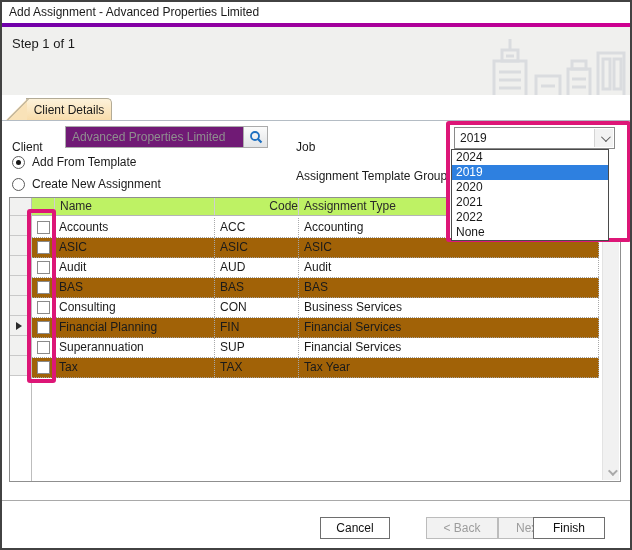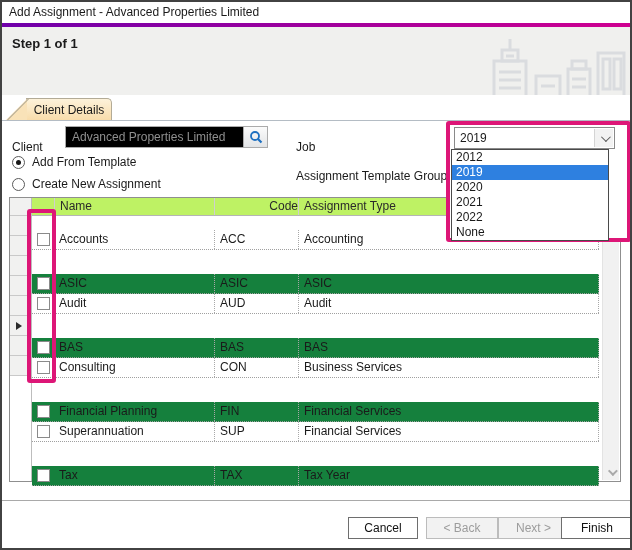--- a/index.html
+++ b/index.html
@@ -3,52 +3,52 @@
 <meta charset="utf-8">
 <style>
   * { box-sizing: border-box; margin: 0; padding: 0; }
   body { background: #fff; font-family: "Liberation Sans", sans-serif; }
   .dialog { position: relative; width: 632px; height: 550px; border: 2px solid #424242; background: #fff; overflow: hidden; font-size: 12px; color: #1a1a1a; }
 
   .titlebar { position: absolute; left: 0; top: 0; right: 0; height: 21px; background: #fff; line-height: 21px; padding-left: 7px; font-size: 12px; color: #1a1a1a; }
   .gradient-line { position: absolute; left: 0; top: 21px; right: 0; height: 4px; background: linear-gradient(to right, #6f00aa, #cf0090); }
 
   .header { position: absolute; left: 0; top: 25px; right: 0; height: 68px; background: #f0f0ee; overflow: hidden; }
-  .header-title { position: absolute; left: 10px; top: 9px; font-size: 13px; font-weight: bold; display: flex; gap: 16px; }
+  .header-title { position: absolute; left: 10px; top: 9px; font-size: 13px; font-weight: normal; display: flex; gap: 16px; }
   .header-desc { position: absolute; left: 10px; top: 32px; font-size: 11.5px; line-height: 14px; }
   .buildings { position: absolute; right: 2px; bottom: 0; }
 
   .tab { position: absolute; left: 24px; top: 96px; width: 86px; height: 22px; background: linear-gradient(#fdf2da, #f8dcab); border: 1px solid #b3ab96; border-bottom: none; border-top-right-radius: 5px; text-align: center; line-height: 22px; z-index: 3; }
   .tab::before { content: ""; position: absolute; left: -21px; bottom: 0; width: 0; height: 0; border-bottom: 21px solid #f9e2b8; border-left: 21px solid transparent; }
   .tab::after { content: ""; position: absolute; left: -24px; bottom: 10px; width: 30px; height: 1px; background: #b3ab96; transform: rotate(-45deg); }
   .tabline { position: absolute; left: 0; top: 118px; right: 0; height: 1px; background: #b4bcc4; z-index: 2; }
 
   .lbl { position: absolute; height: 20px; line-height: 20px; margin-top: 11px; }
-  .textbox { position: absolute; left: 63px; top: 124px; width: 203px; height: 22px; background: #000000; border: 1px solid #ababab; color: #8f8f8f; line-height: 20px; padding-left: 6px; }
+  .textbox { position: absolute; left: 63px; top: 124px; width: 203px; height: 22px; background: #701a75; border: 1px solid #ababab; color: #8f8f8f; line-height: 20px; padding-left: 6px; }
   .search-btn { position: absolute; right: 0; top: 0; width: 24px; height: 20px; background: linear-gradient(#fbfbfb, #e2e4e6); border-left: 1px solid #ababab; display: flex; align-items: center; justify-content: center; }
 
   .radio-row { position: absolute; left: 10px; height: 16px; display: flex; align-items: center; gap: 7px; }
   .radio-circle { width: 13px; height: 13px; border-radius: 50%; border: 1px solid #5a5a5a; background: #fff; position: relative; flex: 0 0 13px; }
   .radio-circle.checked::after { content: ""; position: absolute; left: 3px; top: 3px; width: 5px; height: 5px; border-radius: 50%; background: #161616; }
 
   
   .grid { position: absolute; left: 7px; top: 195px; width: 612px; height: 285px; border: 1px solid #8f8f8f; background: #fff; z-index: 1; }
   .sel-strip { position: absolute; left: 0; top: 0; bottom: 0; width: 22px; border-right: 1px solid #bdbdbd; }
   .sel-head { height: 18px; background: #f1f1f0; border-bottom: 1px solid #c9c9c9; }
   .sel-cell { height: 20px; background: #f1f1f0; border-bottom: 1px solid #c9c9c9; position: relative; }
   .row-arrow { position: absolute; left: 6px; top: 6px; width: 0; height: 0; border-left: 6px solid #2b2b2b; border-top: 4px solid transparent; border-bottom: 4px solid transparent; }
   .grid-header { position: absolute; left: 22px; top: 0; height: 18px; display: flex; border-bottom: 1px solid #b5b5b5; background: #bef264; }
   .gh-cell { line-height: 17px; padding-left: 5px; color: #2a2a2a; border-left: 1px solid #cfcfcf; }
   .gh-check { width: 22px; border-left: none; }
   .gh-name { width: 160px; }
   .gh-code { width: 84px; text-align: right; }
   .gh-type { width: 301px; }
-  .grid-body { position: absolute; left: 22px; top: 32px; }
+  .grid-body { position: absolute; left: 22px; top: 20px; }
   .grid-row { display: flex; width: 567px; height: 20px; border-bottom: 1px dotted #a0a0a0; background: #fff; }
-  .grid-row.alt { background: #15803d; margin-top: 24px; }
+  .grid-row.alt { background: #a16207; }
   .cell { line-height: 19px; padding-left: 5px; overflow: hidden; white-space: nowrap; }
   .cell-check { width: 22px; display: flex; align-items: center; justify-content: center; }
   .checkbox { width: 13px; height: 13px; background: #fff; border: 1px solid #8a8a8a; }
   .cell-name { width: 160px; }
   .cell-code { width: 84px; border-left: 1px dotted #a8a8a8; }
   .cell-type { width: 301px; border-left: 1px dotted #a8a8a8; border-right: 1px dotted #a8a8a8; }
 
   .vscroll { position: absolute; right: 1px; top: 1px; bottom: 1px; width: 17px; background: #f1f1f1; border-left: 1px solid #e3e3e3; }
   .scroll-arrow { position: absolute; left: 0; width: 17px; height: 16px; display: flex; align-items: center; justify-content: center; }
   .scroll-arrow.up { top: 0; } .scroll-arrow.down { bottom: 0; }
@@ -62,21 +62,21 @@
 
   .combo { position: absolute; left: 452px; top: 125px; width: 161px; height: 22px; background: #fff; border: 1px solid #8a8a8a; line-height: 20px; padding-left: 5px; z-index: 6; }
   .combo-btn { position: absolute; right: 1px; top: 1px; width: 19px; height: 18px; background: #f2f2f2; border-left: 1px solid #d4d4d4; display: flex; align-items: center; justify-content: center; }
   .combo-chev { width: 7px; height: 7px; border-right: 1.6px solid #5a5a5a; border-bottom: 1.6px solid #5a5a5a; transform: rotate(45deg) translateY(-2px); }
   .dropdown { position: absolute; left: 449px; top: 147px; width: 158px; background: #fff; border: 1px solid #4a4a4a; z-index: 6; }
   .dd-item { height: 15px; line-height: 15px; padding-left: 4px; }
   .dd-item.selected { background: #2e80e0; color: #fff; }
 
   .footer-line { position: absolute; left: 0; top: 498px; right: 0; height: 1px; background: #a9a9a9; }
   .btn { position: absolute; top: 515px; height: 22px; text-align: center; line-height: 20px; font-size: 12px; }
-  .btn.enabled { background: #fff; border: 1px solid #6e6e6e; color: #111; margin-left: 28px; }
+  .btn.enabled { background: #fff; border: 1px solid #6e6e6e; color: #111; }
   .btn.disabled { background: #f2f2f2; border: 1px solid #bcbcbc; color: #9c9c9c; margin-left: 36px; }
   #btn-cancel { left: 318px; width: 70px; }
   #btn-back   { left: 388px; width: 72px; }
   #btn-next   { left: 460px; width: 71px; }
   #btn-finish { left: 531px; width: 72px; }
 </style>
 </head>
 <body>
 
 <div class="dialog">
@@ -237,21 +237,21 @@
   <div class="annot1"></div>
   <div class="annot2"></div>
 
   <div class="combo">
     <span>2019</span>
     <span class="combo-btn">
       <span class="combo-chev"></span>
     </span>
   </div>
   <div class="dropdown" id="job-dropdown">
-      <div class="dd-item">2012</div>
+      <div class="dd-item">2024</div>
       <div class="dd-item selected">2019</div>
       <div class="dd-item">2020</div>
       <div class="dd-item">2021</div>
       <div class="dd-item">2022</div>
       <div class="dd-item">None</div>
     </div>
 
   <div class="footer-line"></div>
   <button class="btn enabled" id="btn-cancel">Cancel</button>
   <button class="btn disabled" id="btn-back">&lt; Back</button>

